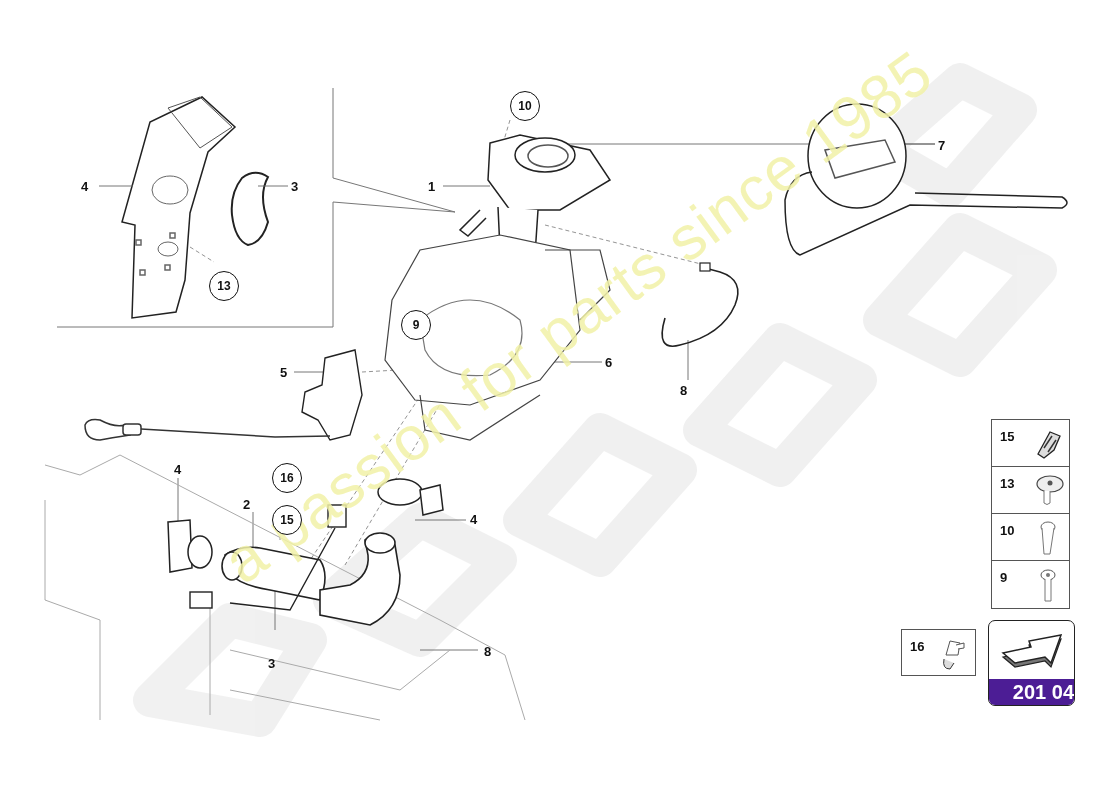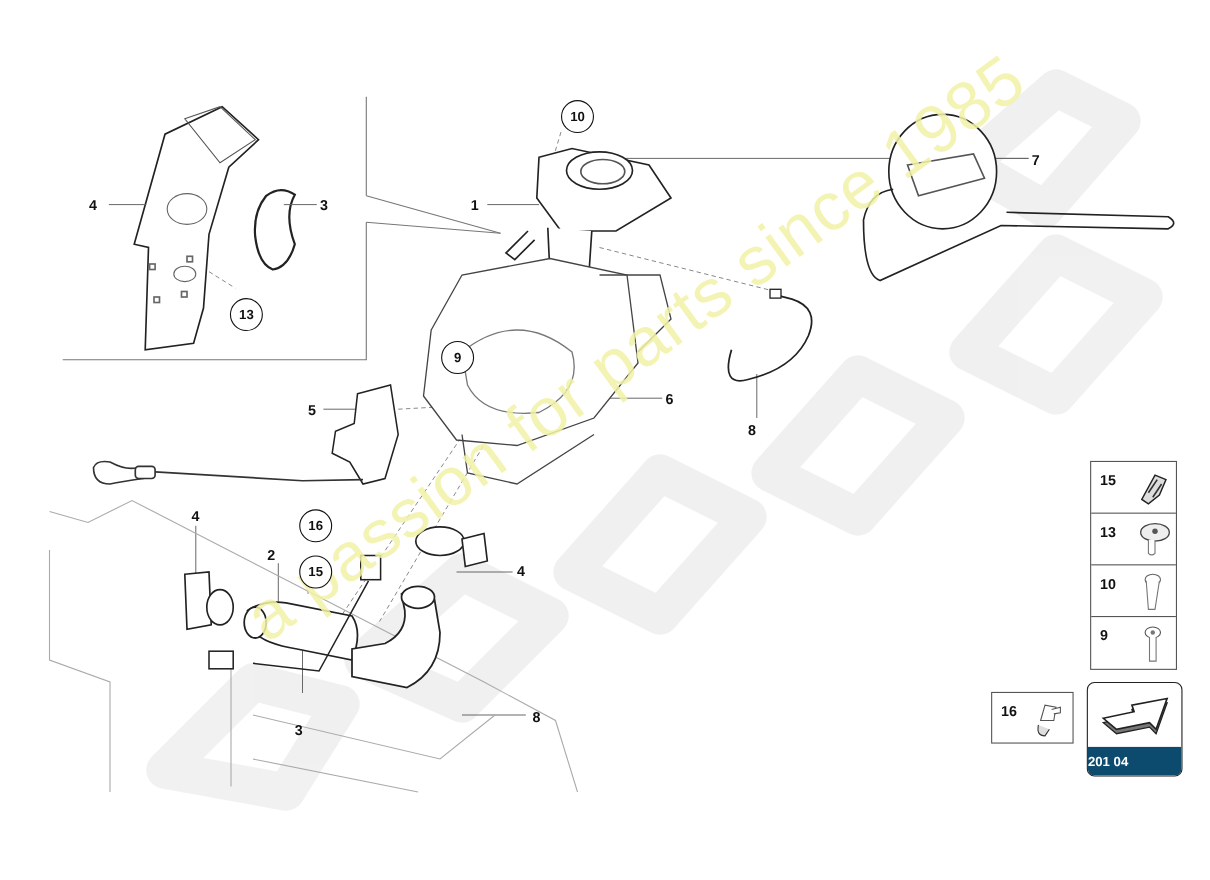--- a/index.html
+++ b/index.html
@@ -14,22 +14,22 @@
             border:1px solid #555; box-sizing:border-box; background:#fff; }
   .legend-cell { position:relative; height:47px; border-bottom:1px solid #555; box-sizing:border-box; }
   .legend-cell:last-child { border-bottom:none; }
   .legend-num { position:absolute; left:8px; top:9px; font-weight:bold; font-size:13px; color:#111; }
   .legend-ico { position:absolute; left:40px; top:4px; width:34px; height:40px; }
   .box16 { position:absolute; left:901px; top:629px; width:75px; height:47px;
            border:1px solid #555; box-sizing:border-box; background:#fff; }
   .nav-btn { position:absolute; left:988px; top:620px; width:87px; height:86px;
              border:1.5px solid #222; border-radius:7px; box-sizing:border-box; overflow:hidden; background:#fff; cursor:pointer; }
   .nav-btn .arrow { position:absolute; left:8px; top:6px; width:72px; height:50px; }
-  .nav-btn .code { position:absolute; left:0; right:0; bottom:0; height:26px; background:#0c4a6e;
-                   color:#fff; font-weight:bold; font-size:12px; text-align:left; line-height:26px; }
+  .nav-btn .code { position:absolute; left:0; right:0; bottom:0; height:26px; background:#4c1d95;
+                   color:#fff; font-weight:bold; font-size:20px; text-align:right; line-height:26px; }
   .wm-text { position:absolute; left:210px; top:540px; font-size:62px; color:#f2f2a8; opacity:.85;
              transform:rotate(-36deg); transform-origin:left top; white-space:nowrap; letter-spacing:1px; }
 </style>
 </head>
 <body>
 
 <svg id="canvas" viewBox="0 0 1100 800" xmlns="http://www.w3.org/2000/svg">
 
   <g fill="none" stroke="#efefef" stroke-width="34" stroke-linejoin="round" opacity="0.9">
     <path d="M150 700 L230 620 L310 640 L260 720 Z"></path>

